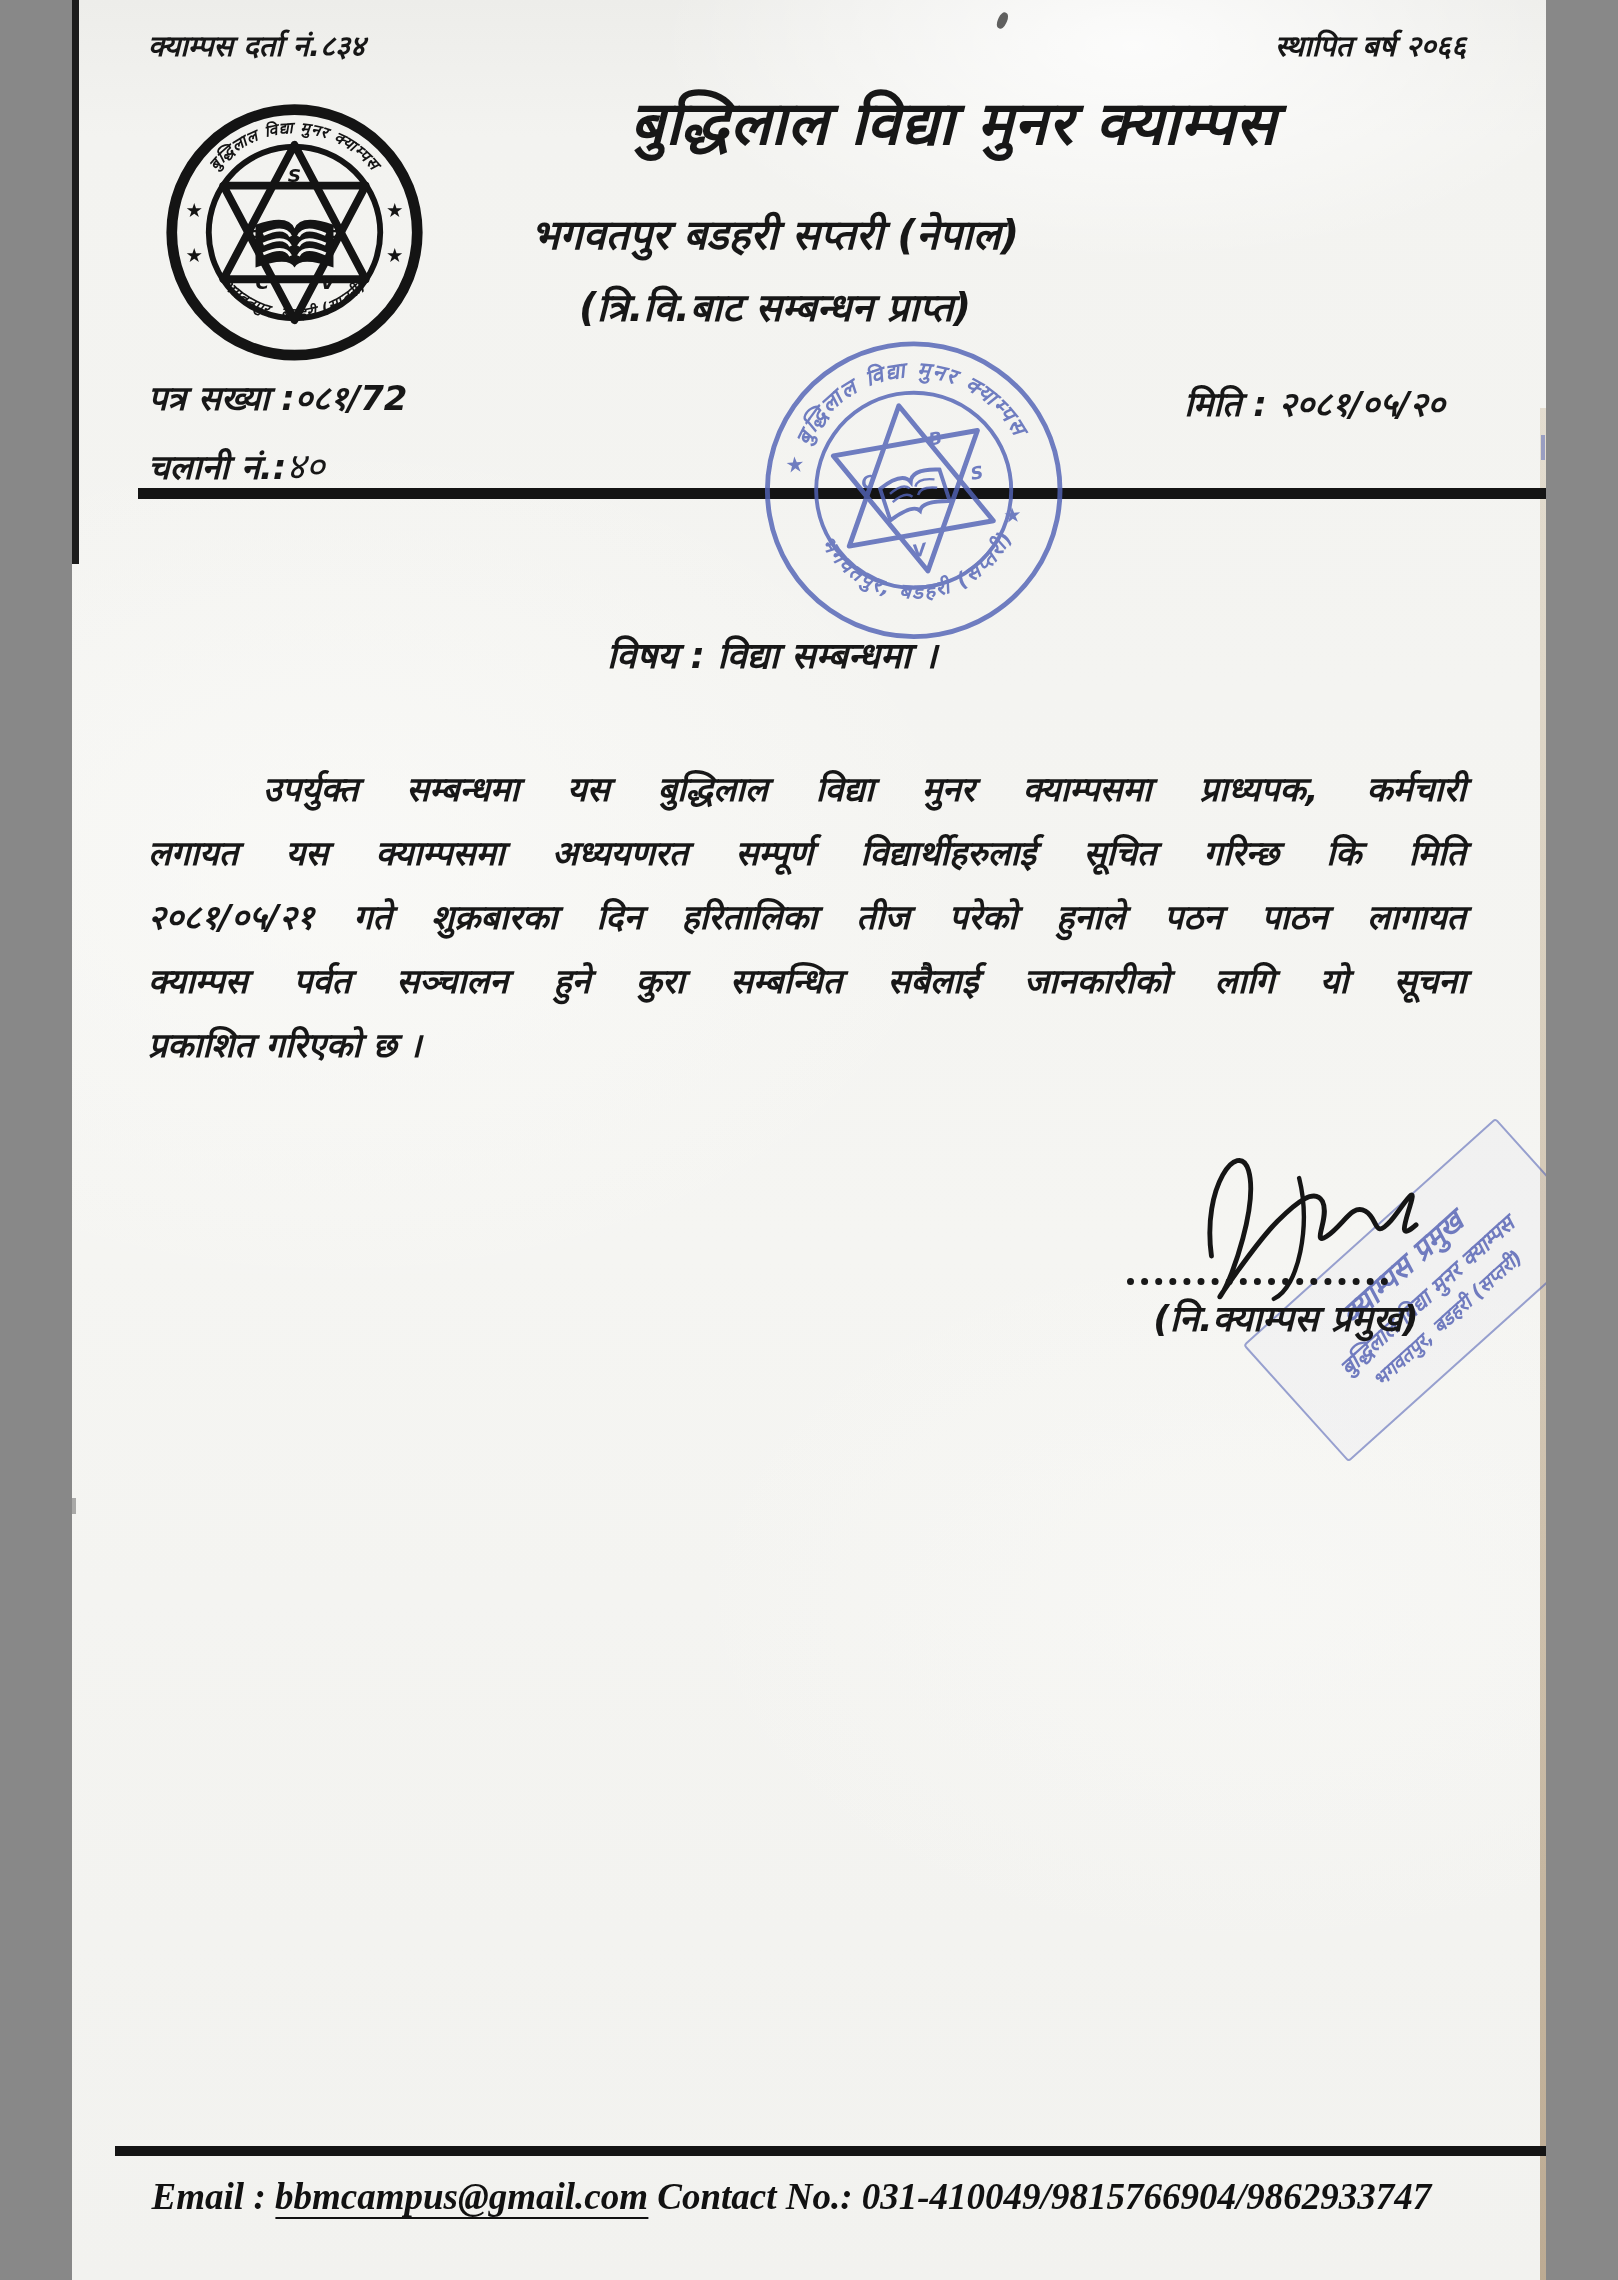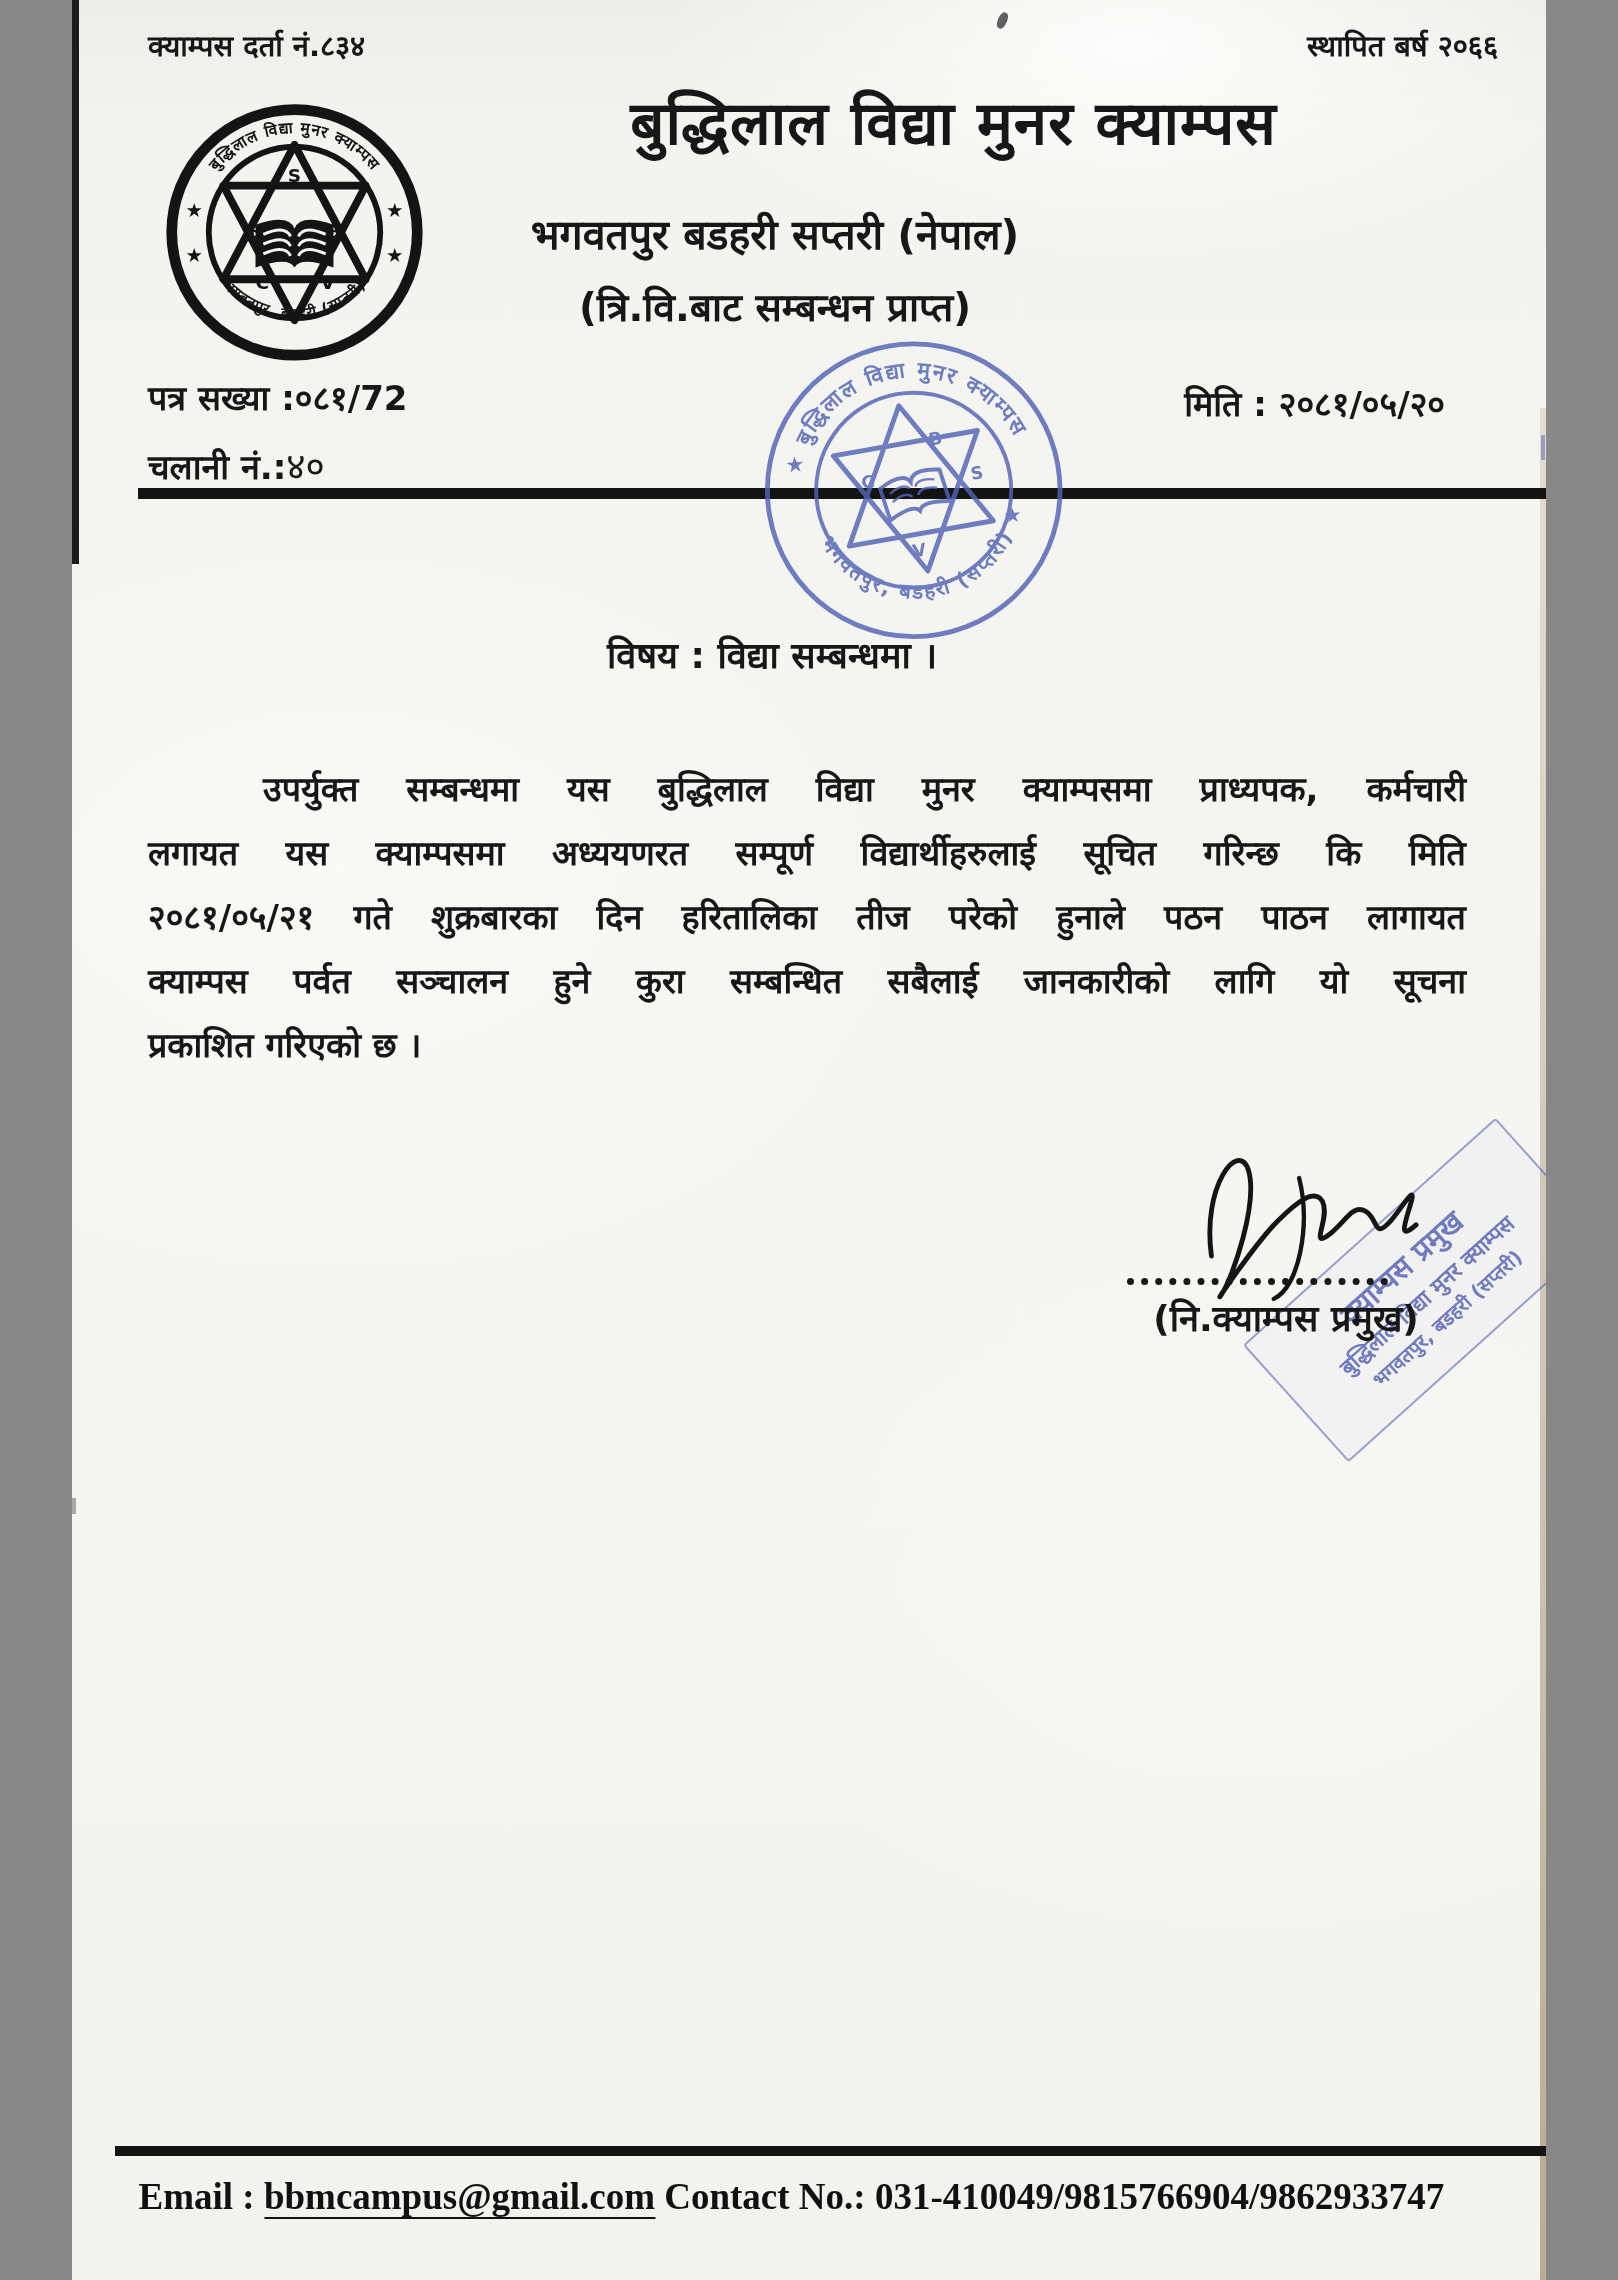--- a/index.html
+++ b/index.html
@@ -8,26 +8,27 @@
     width:1474px;height:2280px;
     margin:0 auto;
     overflow:hidden;
     color:#171717;
     font-family:"DejaVu Sans",sans-serif;
     background:
       radial-gradient(ellipse 683px 312px at 72% 2%, rgba(255,255,255,.8), rgba(255,255,255,0) 70%),
       radial-gradient(ellipse 878px 585px at 18% 38%, rgba(252,252,250,.6), rgba(252,252,250,0) 75%),
       radial-gradient(ellipse 780px 488px at 80% 70%, rgba(250,250,248,.5), rgba(250,250,248,0) 75%),
       linear-gradient(180deg,#ededea 0%,#f3f3f0 6%,#f5f5f2 55%,#f2f2ef 100%);
+    font-style: italic;
   }
   .abs{position:absolute;}
 
   
   .reg-no{left:76px;top:25px;font-size:29px;font-weight:700;}
-  .estd{right:48px;top:25px;font-size:29px;font-weight:700;}
+  .estd{right:80px;top:25px;font-size:29px;font-weight:700;}
   .campus-name{left:293px;right:3.9px;top:80px;text-align:center;font-size:60px;font-weight:700;letter-spacing:1px;}
   .addr{left:0;right:0;top:205px;text-align:center;font-size:41px;font-weight:700;transform:translateX(-34px);}
   .affil{left:0;right:0;top:279px;text-align:center;font-size:39px;font-weight:700;transform:translateX(-34px);}
   .letter-no{left:76px;top:374px;font-size:34px;font-weight:700;}
   .date-line{right:101px;top:380px;font-size:34px;font-weight:700;}
   .dispatch{left:76px;top:439px;font-size:34px;font-weight:700;}
   .dispatch .hand{font-weight:400;font-size:37px;}
   .head-rule{left:66px;right:0;top:488px;height:10.7px;background:#141414;}
 
   

